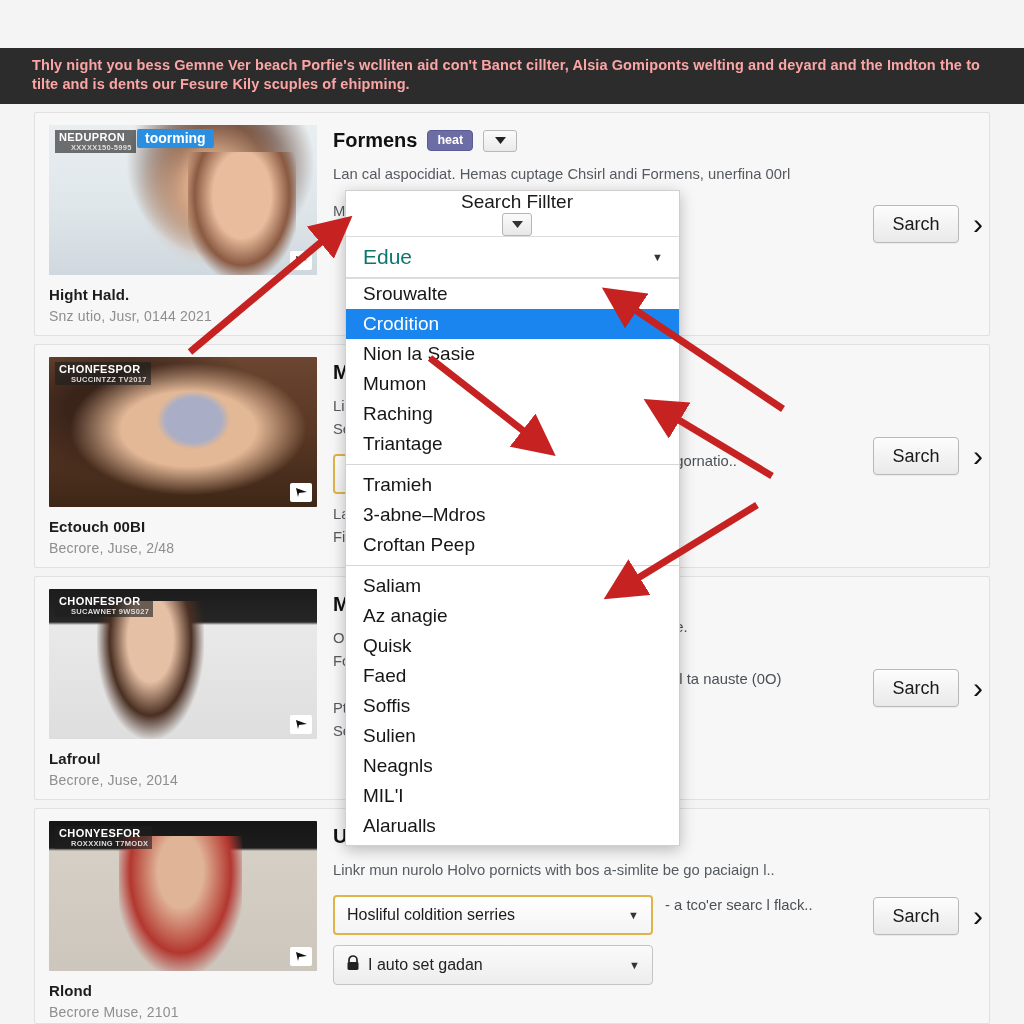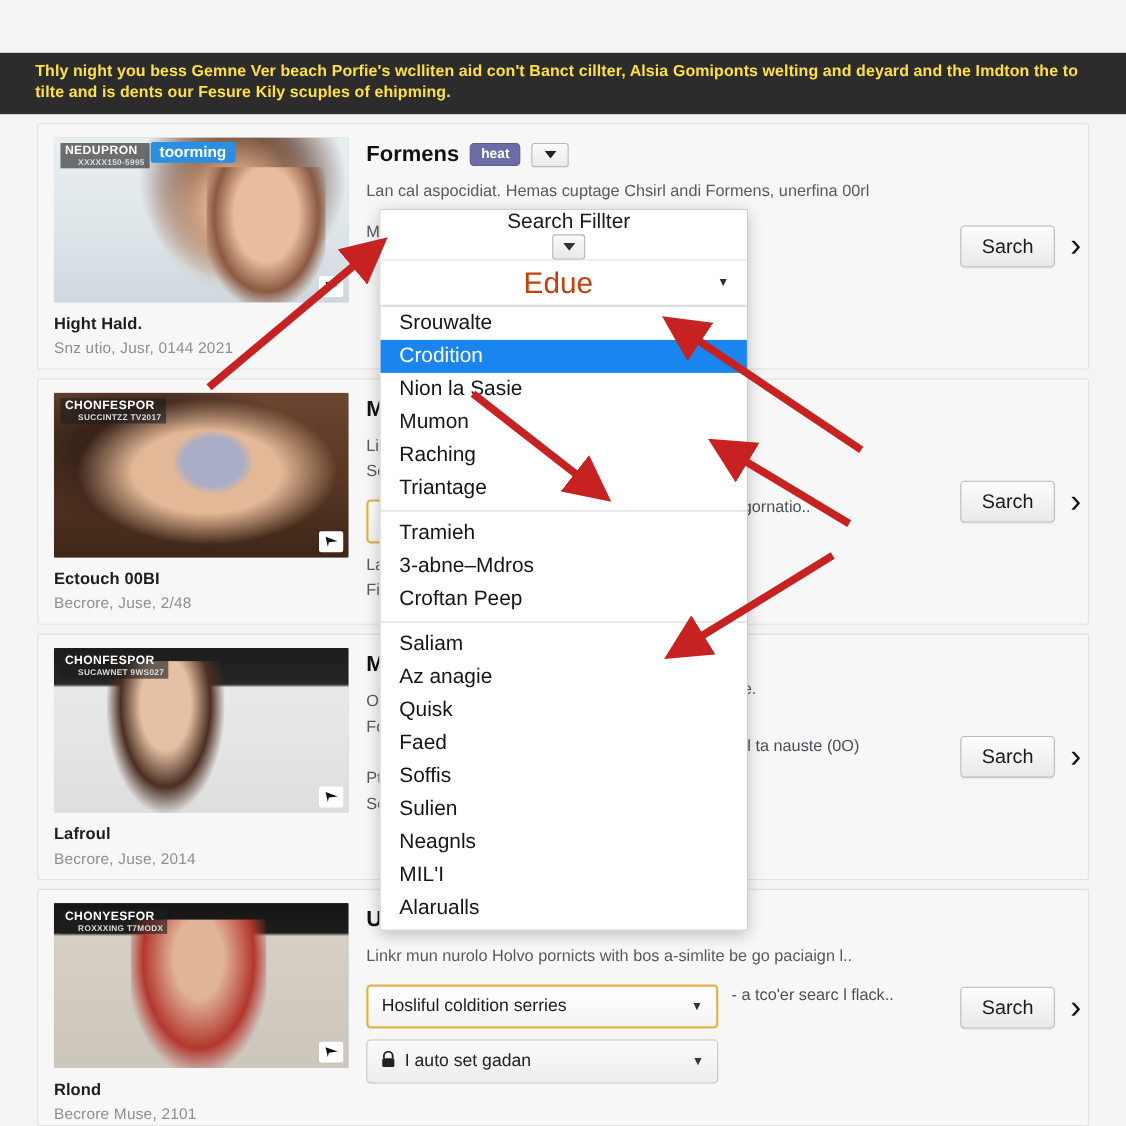--- a/index.html
+++ b/index.html
@@ -48,21 +48,21 @@
   .x-glyph { display:block; }
 
   
   .banner {
     position: absolute; left: 0; top: 48px;
     width: 1024px; height: 56px;
     background: #2c2c2c;
     padding: 8px 30px 6px 32px;
   }
   .banner-text {
-    color: #fde047;
+    color: #fca5a5;
     font-size: 14.5px;
     font-weight: 700;
     line-height: 19px;
     letter-spacing: .1px;
   }
 
   
   .results {
     position: absolute; left: 0; top: 104px;
     width: 1024px; height: 740px;
@@ -245,21 +245,21 @@
     background: linear-gradient(180deg,#fbfbfb,#e8e8e8);
     border: 1px solid #b5b5b5; border-radius: 3px;
     display: flex; align-items: center; justify-content: center;
   }
   .dd-field2 {
     display: flex; align-items: center;
     height: 42px; padding: 0 16px 0 17px;
     background: #fff;
     border-bottom: 2px solid #dcdcdc;
   }
-  .dd-field2 .lbl { flex: 1 1 auto; font-size: 27px; color: #c2410c; text-align: center; }
+  .dd-field2 .lbl { flex: 1 1 auto; font-size: 21px; color: #0f766e; }
   .dd-list { padding: 0 0 4px 0; }
   .dd-item {
     height: 30px;
     display: flex; align-items: center;
     padding-left: 17px;
     font-size: 19px; color: #161616;
     white-space: nowrap;
   }
   .dd-item.selected { background: #1a85ef; color: #ffffff; }
   .dd-group-sep { height: 1px; background: #d6d6d6; margin: 5px 0 5px 0; }

